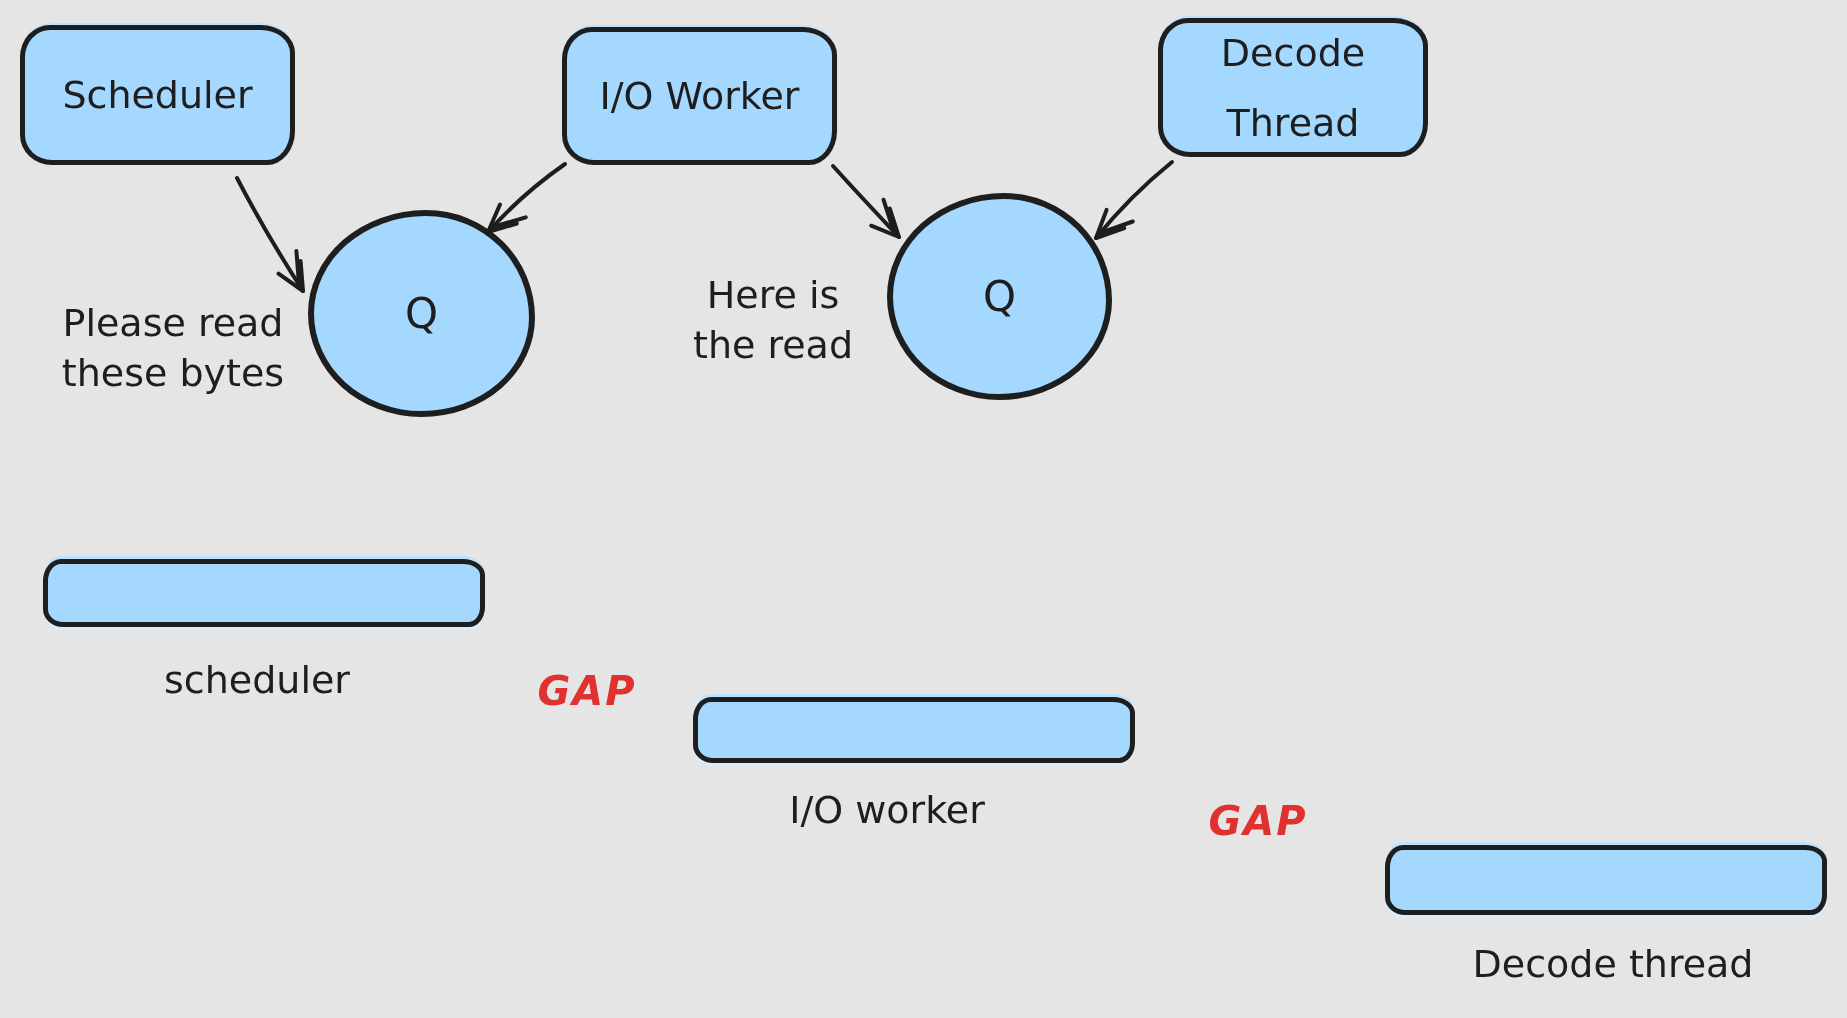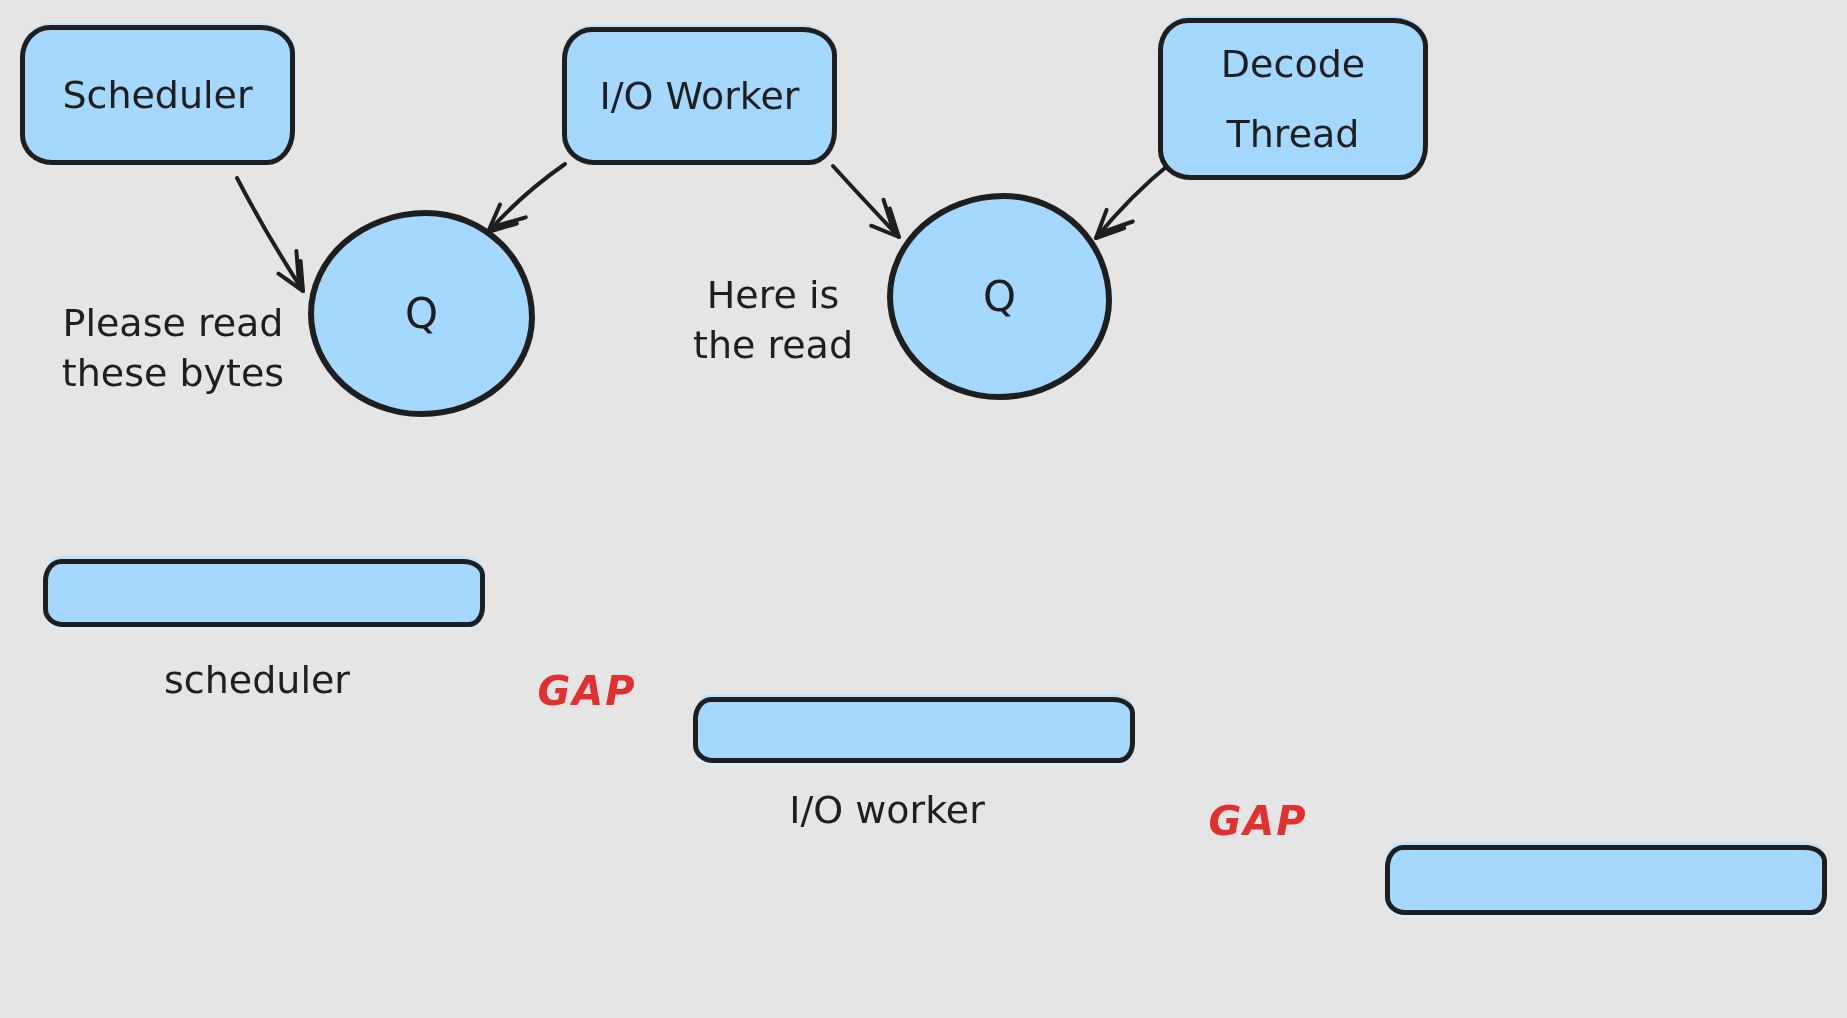--- a/index.html
+++ b/index.html
@@ -108,21 +108,21 @@
   </svg>
 
   <div class="node-box" style="left:20px; top:25px; width:275px; height:140px;">
     <span class="box-label">Scheduler</span>
   </div>
 
   <div class="node-box" style="left:562px; top:27px; width:275px; height:138px;">
     <span class="box-label">I/O Worker</span>
   </div>
 
-  <div class="node-box" style="left:1158px; top:18px; width:270px; height:162px; flex-direction:column;gap:20px;">
+  <div class="node-box" style="left:1158px; top:18px; width:270px; height:139px; flex-direction:column;gap:20px;">
     <span class="box-label">Decode</span>
     <span class="box-label">Thread</span>
   </div>
 
   <div class="queue-circle" style="left:308px; top:210px; width:227px; height:207px;">
     <span>Q</span>
   </div>
 
   <div class="queue-circle" style="left:887px; top:193px; width:225px; height:207px;">
     <span>Q</span>
@@ -142,14 +142,15 @@
   <div class="label" style="left:257px; top:658px;">scheduler</div>
 
   <div class="gap-label" style="left:587px; top:656px;">GAP</div>
 
   <div class="timeline-bar" style="left:693px; top:697px; width:442px; height:66px;"></div>
   <div class="label" style="left:887px; top:788px;">I/O worker</div>
 
   <div class="gap-label" style="left:1258px; top:786px;">GAP</div>
 
   <div class="timeline-bar" style="left:1385px; top:845px; width:442px; height:70px;"></div>
+  <div class="label" style="left:1613px; top:942px;">Decode thread</div>
 
 </div>
 
 </body></html>

